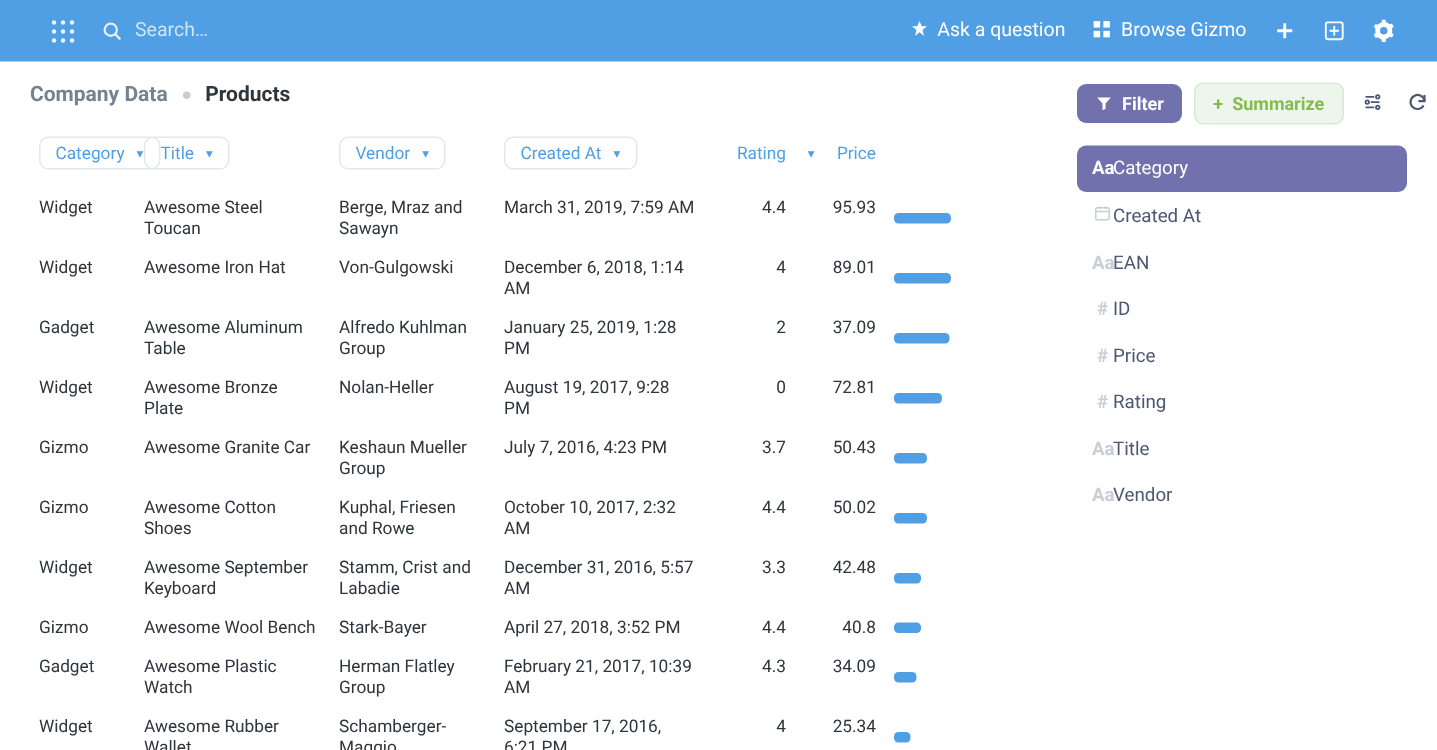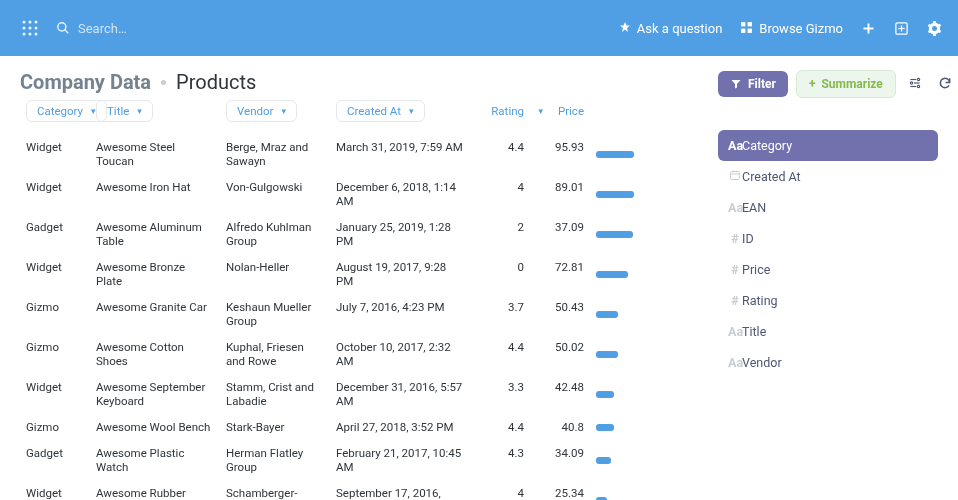--- a/index.html
+++ b/index.html
@@ -1,31 +1,31 @@
 <!DOCTYPE html>
 <html><head>
 <meta charset="utf-8">
 <style>
 *{box-sizing:border-box;margin:0;padding:0;font-family:-apple-system,BlinkMacSystemFont,"Segoe UI",Roboto,sans-serif}
 body{background:#fff;color:#4c5773;font-size:12px}
-.topbar{background:#509ee3;height:56px;display:flex;align-items:center;padding:0 16px;color:#fff}
+.topbar{background:#509ee3;height:41px;display:flex;align-items:center;padding:0 28px;color:#fff}
 .logo{width:28px;height:28px;display:flex;align-items:center;justify-content:center;margin-right:12px}
 .logo svg{fill:#fff;opacity:.9}
 .search-wrap{display:flex;align-items:center;flex:1;opacity:.85}
 .search-wrap input{background:transparent;border:none;color:#fff;outline:none;margin-left:8px;font-size:13px}
 .search-wrap input::placeholder{color:#fff;opacity:.85}
 .topbar-actions{display:flex;align-items:center;gap:18px}
 .top-act{display:flex;gap:6px;cursor:pointer;font-size:13px}
 .icon-btn{cursor:pointer;display:flex;align-items:center;justify-content:center}
 .content{padding:14px 20px;display:flex;gap:20px}
 .main{flex:1}
-.breadcrumb{display:flex;align-items:center;gap:10px;font-size:20px}
+.breadcrumb{display:flex;align-items:center;gap:10px;margin-bottom:14px;font-size:14px}
 .bc-parent{color:#74838f;font-weight:700}
 .bc-dot{width:5px;height:5px;border-radius:50%;background:#c7cfd4}
-.bc-current{color:#2e353b;font-weight:400}
+.bc-current{color:#2e353b;font-weight:700}
 .btn{display:flex;align-items:center;gap:6px;padding:6px 12px;border-radius:6px;font-weight:700;font-size:12px;cursor:pointer}
 .btn-filter{background:#7172ad;color:#fff}
 .btn-summ{background:#ecf6ec;color:#84bb4c;border:1px solid #d4ebd4}
 .tool-icon{color:#4c5773;cursor:pointer;padding:4px}
 table{width:100%;border-collapse:collapse;font-size:11.5px}
 th{text-align:left;font-weight:400;color:#509ee3;padding:6px 6px;display:flex;align-items:center;gap:6px}
 thead tr, tbody tr{display:flex}
 th.cat{width:70px}
 th.title{width:130px}
 th.vendor{width:110px}
@@ -38,21 +38,21 @@
 td{padding:6px 6px;color:#2e353b}
 td.cat{width:70px}
 td.title{width:130px}
 td.vendor{width:110px}
 td.created{width:140px}
 td.rating{width:60px;text-align:right}
 td.price{width:60px;text-align:right}
 td.bar{width:50px;display:flex;align-items:center}
 .bar-inner{height:7px;border-radius:3px;background:#509ee3}
 .side{width:220px}
-.side-top{display:flex;align-items:center;gap:8px;margin-bottom:32px}
+.side-top{display:flex;align-items:center;gap:8px;margin-bottom:14px}
 .filter-title{font-size:14px;font-weight:700;color:#2e353b;margin-bottom:10px}
 .filter-item{display:flex;align-items:center;padding:8px 10px;border-radius:6px;cursor:pointer;font-size:12.5px;color:#4c5773}
 .filter-item.active{background:#7172ad;color:#fff}
 .filter-item .fi-icon{width:14px;text-align:center;color:#c7cfd4;font-weight:700}
 .filter-item.active .fi-icon{color:#fff}
 .header-pill{border:1px solid #e4e8ec;border-radius:6px;padding:3px 10px;display:inline-flex;align-items:center;gap:8px;font-size:11.5px;color:#509ee3}
 thead{display:block;margin-bottom:6px}
 </style>
 </head>
 <body>
@@ -244,21 +244,21 @@
             <td class="rating">4.4</td>
             <td class="price">40.8</td>
             <td class="bar">
               <div class="bar-inner" style="width:17.64px"></div>
             </td>
           </tr>
           <tr>
             <td class="cat">Gadget</td>
             <td class="title">Awesome Plastic Watch</td>
             <td class="vendor">Herman Flatley Group</td>
-            <td class="created">February 21, 2017, 10:45 AM</td>
+            <td class="created">February 21, 2017, 10:39 AM</td>
             <td class="rating">4.3</td>
             <td class="price">34.09</td>
             <td class="bar">
               <div class="bar-inner" style="width:14.7px"></div>
             </td>
           </tr>
           <tr>
             <td class="cat">Widget</td>
             <td class="title">Awesome Rubber Wallet</td>
             <td class="vendor">Schamberger-Maggio</td>

